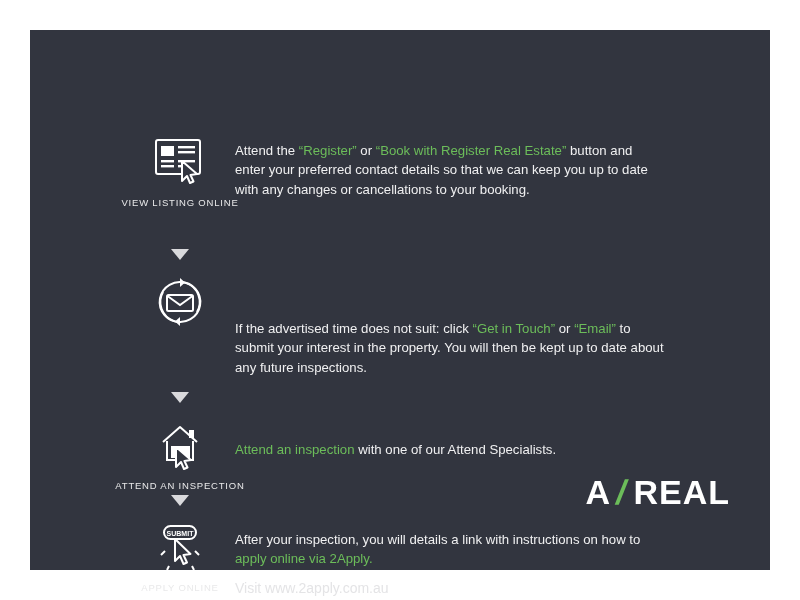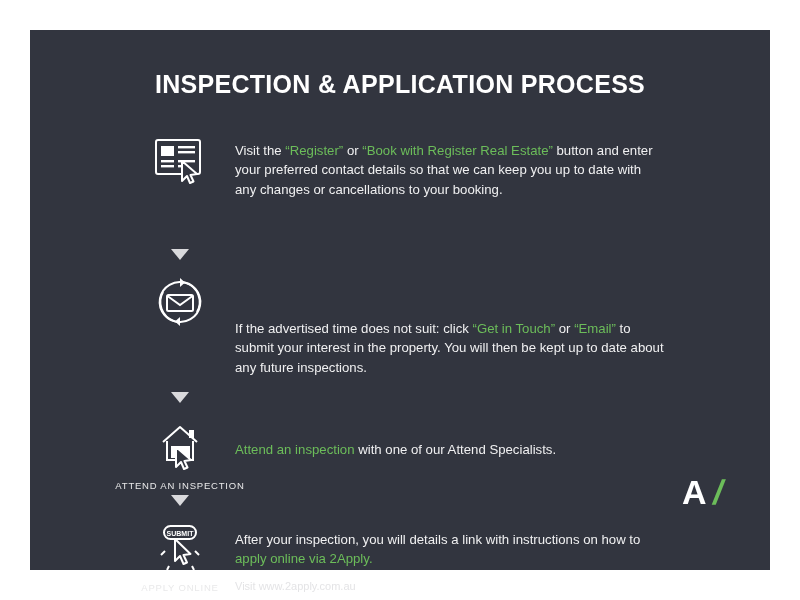--- a/index.html
+++ b/index.html
@@ -66,21 +66,21 @@
     position: absolute;
     left: 205px;
     width: 430px;
     font-size: 13.2px;
     line-height: 1.47;
     color: #f0f0f1;
   }
   .green { color: #6cbd5a; text-align: center; }
   .sub-note {
     margin-top: 9px;
-    font-size: 11px;
+    font-size: 14px;
     color: #e4e4e6;
   }
   .arrow {
     position: absolute;
     left: 55px;
     width: 190px;
     text-align: center;
     color: #d8d8da;
     font-size: 15px;
     line-height: 1;
@@ -111,42 +111,42 @@
     transform: skewX(-12deg);
     display: inline-block;
   }
   svg { display: block; }
 </style>
 </head>
 <body>
 
 <div class="slide">
 
-  <div class="title">INSPECTION &amp; APPLICATION PROCESS</div>
 
   <div class="steps">
 
     <div class="step" style="top:0px;">
       <div class="step-icon-col">
         <div class="icon-box">
           <svg width="56" height="50" viewBox="0 0 56 50">
             <rect x="4" y="3" width="44" height="34" rx="2" fill="none" stroke="#ffffff" stroke-width="2"></rect>
             <rect x="9" y="9" width="13" height="10" fill="#ffffff"></rect>
             <rect x="26" y="9" width="17" height="2.4" fill="#ffffff"></rect>
             <rect x="26" y="14" width="17" height="2.4" fill="#ffffff"></rect>
             <rect x="9" y="23" width="13" height="2.4" fill="#ffffff"></rect>
             <rect x="26" y="23" width="17" height="2.4" fill="#ffffff"></rect>
             <rect x="9" y="28" width="13" height="2.4" fill="#ffffff"></rect>
             <rect x="26" y="28" width="10" height="2.4" fill="#ffffff"></rect>
             <path d="M30 24 L30 44 L35 39 L38 46 L41.5 44.5 L38.5 38 L45 37 Z" fill="#32353f" stroke="#ffffff" stroke-width="2" stroke-linejoin="round"></path>
           </svg>
         </div>
+        <div class="step-label">VIEW LISTING ONLINE</div>
       </div>
       <div class="step-text" style="top:6px;">
-        <span>Visit the </span><span class="green">“Register”</span><span> or </span><span class="green">“Book with Register Real Estate”</span><span> button and enter your preferred contact details so that we can keep you up to date with any changes or cancellations to your booking.</span>
+        <span>Attend the </span><span class="green">“Register”</span><span> or </span><span class="green">“Book with Register Real Estate”</span><span> button and enter your preferred contact details so that we can keep you up to date with any changes or cancellations to your booking.</span>
       </div>
     </div>
 
     <div class="arrow" style="top:112px;"><span></span></div>
 
     <div class="step" style="top:140px;">
       <div class="step-icon-col">
         <div class="icon-box">
           <svg width="56" height="52" viewBox="0 0 56 52">
             <path d="M28 6 A20 20 0 1 1 11 16" fill="none" stroke="#ffffff" stroke-width="2"></path>
@@ -204,15 +204,16 @@
         <span>After your inspection, you will details a link with instructions on how to </span><span class="green">apply online via 2Apply.</span>
         <div class="sub-note">Visit www.2apply.com.au</div>
       </div>
     </div>
 
   </div>
 
   <div class="logo">
     <span>A</span>
     <span class="slash">/</span>
+    <span>REAL</span>
   </div>
 
 </div>
 
 </body></html>

